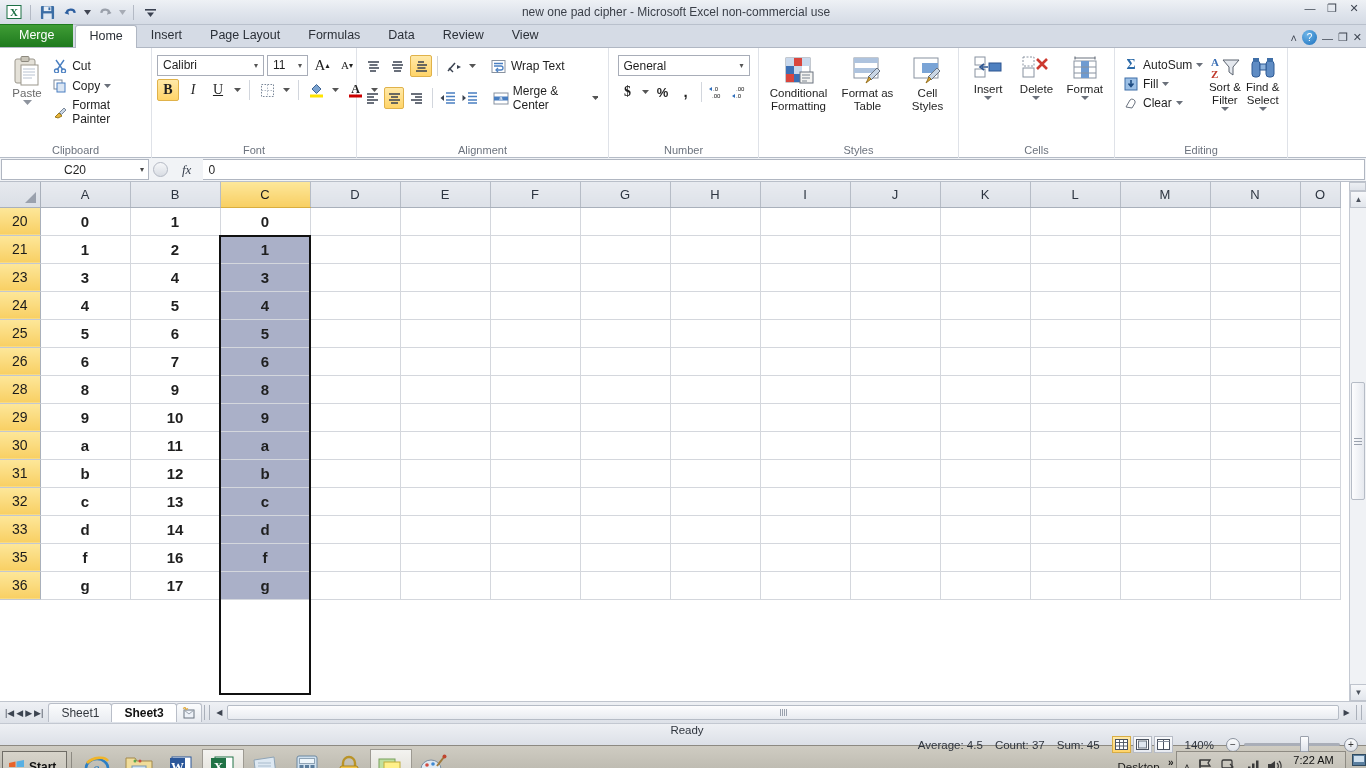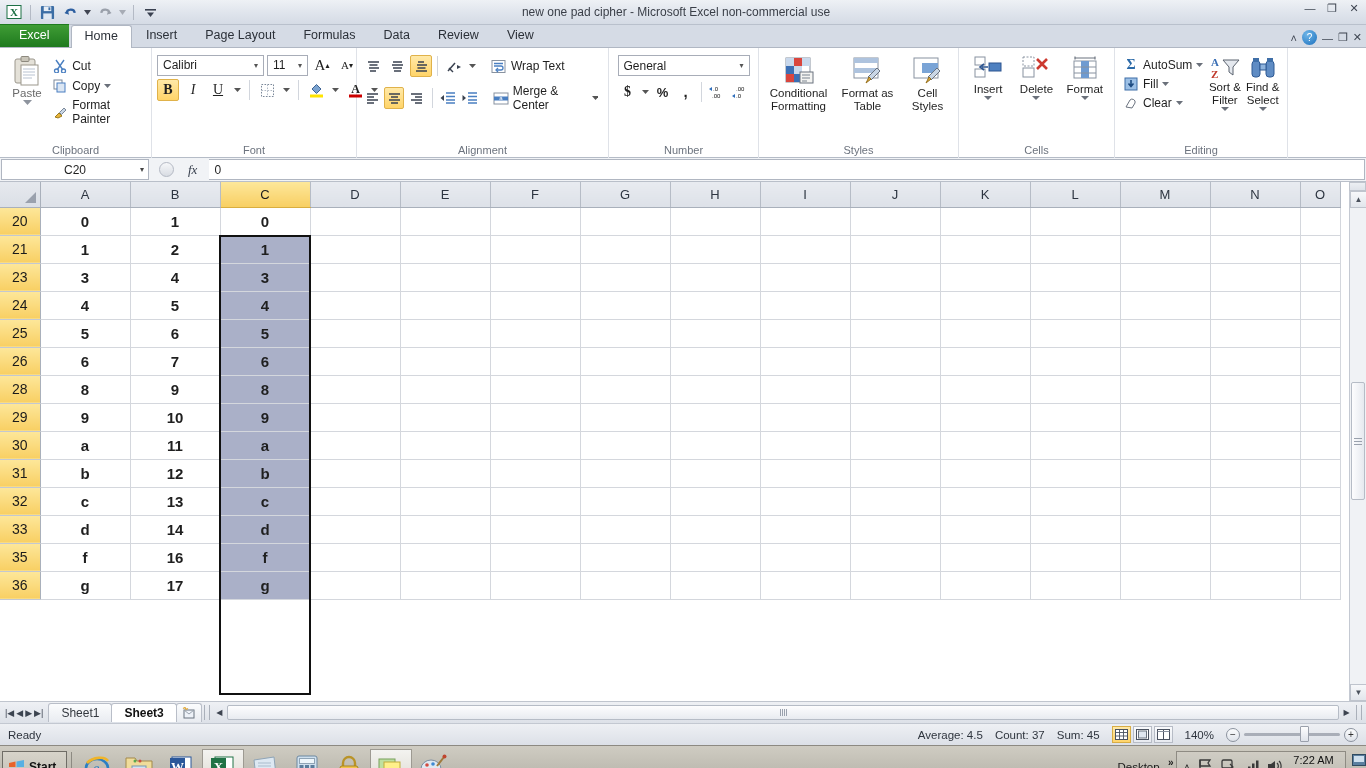--- a/index.html
+++ b/index.html
@@ -84,21 +84,21 @@
   .bigbtn.narrow{width:44px;}
   
   .ed-col{display:flex;flex-direction:column;gap:1px;padding-top:3px;}
   .ed-item{display:flex;align-items:center;gap:4px;font-size:12px;padding:1px 3px;cursor:default;}
   
   .formula-bar{ height:24px; display:flex; align-items:stretch; background:#f1f3f6;
                 border-bottom:1px solid #b9bfc9;}
   .namebox{ width:148px; background:#fff; border:1px solid #b0b6c1; margin:1px 0 1px 1px;
             display:flex;align-items:center;justify-content:center;position:relative;font-size:12px;}
   .namebox .arw{position:absolute;right:4px;font-size:8px;color:#444;}
-  .fx-group{ display:flex;align-items:center; gap:0; padding:0 4px;margin-left:6px; }
+  .fx-group{ display:flex;align-items:center; gap:0; padding:0 4px; }
   .circ{width:15px;height:15px;border-radius:50%;background:linear-gradient(#f6f7f9,#d8dce3);
         border:1px solid #b4b9c4;}
   .fx{ font-style:italic; font-family:"Liberation Serif",serif; font-size:13px; color:#39414f; padding:0 8px 0 14px;}
   .fml-input{ flex:1; background:#fff;border:1px solid #b0b6c1;border-left:none;margin:1px 1px 1px 0;
               display:flex;align-items:center;padding-left:5px;font-size:12px;}
   
   .gridwrap{ position:relative; height:519px; overflow:hidden; background:#fff;}
   table.grid{ border-collapse:collapse; table-layout:fixed; }
   table.grid td, table.grid th{ padding:0; }
   .corner{ width:40px;height:25px;background:linear-gradient(#e6e9ee,#dbdfe6);
@@ -145,21 +145,21 @@
              background:linear-gradient(#fbfcfd,#e9ecf1);border:1px solid #b9bec8;border-bottom:none;
              border-radius:3px 3px 0 0;}
   .hscroll{ flex:1; display:flex;align-items:center; padding-right:2px;}
   .hs-track{ flex:1;height:15px;background:linear-gradient(#fdfdfe,#e8ebf0);
              border:1px solid #b6bcc6;border-radius:2px;display:flex;align-items:center;justify-content:center;}
   .hs-track i{display:block;height:7px;width:1px;background:#9aa1ad;box-shadow:2px 0 0 #9aa1ad,4px 0 0 #9aa1ad,-2px 0 0 #9aa1ad;}
   .hs-btn{width:15px;height:15px;display:flex;align-items:center;justify-content:center;font-size:8px;color:#3d4450;}
   .grip{width:6px;height:15px;border-left:1px solid #aab0ba;border-right:1px solid #aab0ba;margin:0 2px;}
   
   .statusbar{ height:22px; background:linear-gradient(#eef0f4,#dce0e7); border-top:1px solid #c3c8d1;
-              display:flex;align-items:center; font-size:11.5px;color:#2f353e;}
+              display:flex;align-items:center; font-size:11.5px;color:#2f353e;flex-direction:column;}
   .st-left{padding-left:8px;display:flex;align-items:center;gap:8px;}
   .st-right{margin-left:auto;display:flex;align-items:center;gap:12px;padding-right:8px;}
   .viewbtns{display:flex;gap:2px;}
   .vb{width:19px;height:17px;border:1px solid #b7bcc6;display:flex;align-items:center;justify-content:center;
       background:linear-gradient(#f9fafc,#e7eaf0);font-size:9px;color:#3a4250;}
   .vb.on{background:linear-gradient(#ffe9a8,#ffd469);border-color:#d8ad45;}
   .zoomslider{display:flex;align-items:center;gap:4px;}
   .zs-line{width:96px;height:3px;background:#a9aeb8;position:relative;border-radius:2px;}
   .zs-thumb{position:absolute;left:56px;top:-7px;width:9px;height:16px;
             background:linear-gradient(#fdfdfe,#dfe3ea);border:1px solid #9aa0ab;border-radius:1px;}
@@ -235,21 +235,21 @@
   </div>
   <div class="title-text">new one pad cipher  -  Microsoft Excel non-commercial use</div>
   <div class="win-ctrls">
     <span>—</span>
     <span>❐</span>
     <span>✕</span>
   </div>
 </div>
 
 <div class="ribbon-tabs">
-  <div class="tab file">Excel</div>
+  <div class="tab file">Merge</div>
   <div class="tab active">Home</div>
   <div class="tab">Insert</div>
   <div class="tab">Page Layout</div>
   <div class="tab">Formulas</div>
   <div class="tab">Data</div>
   <div class="tab">Review</div>
   <div class="tab">View</div>
   <div class="tabs-right">
     <span>˄</span>
     <div class="helpbtn">?</div>

